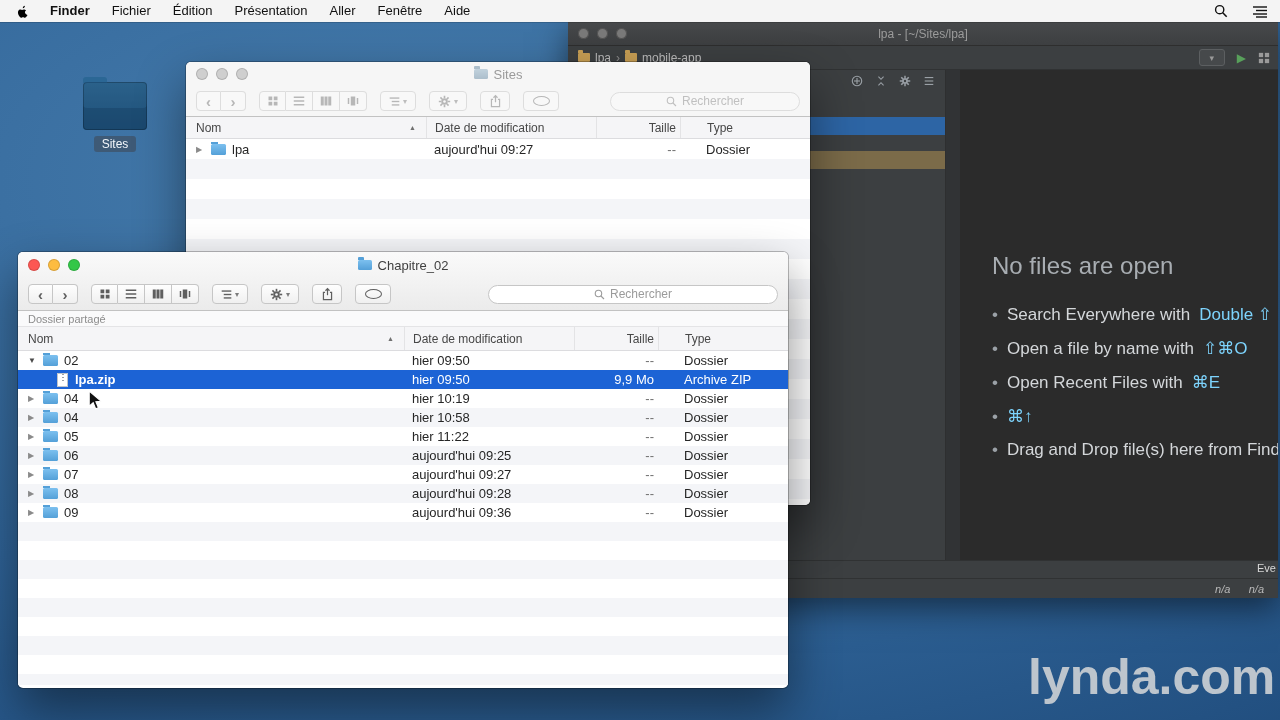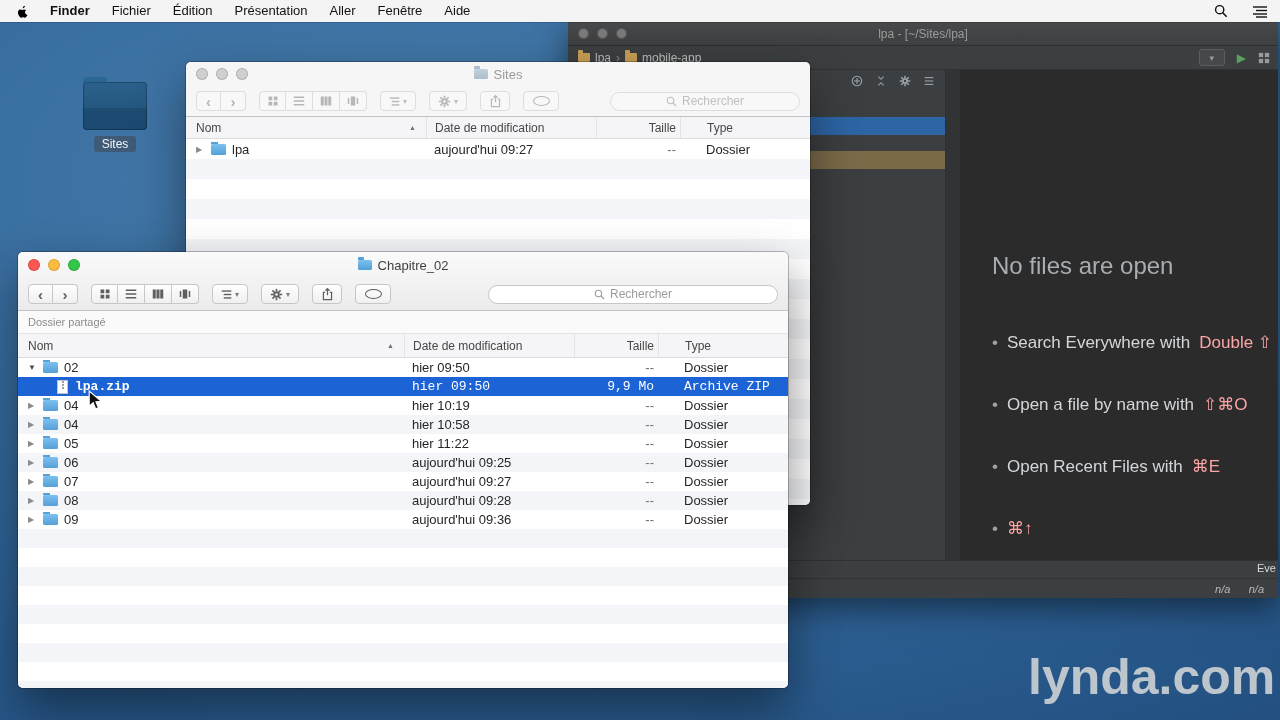--- a/index.html
+++ b/index.html
@@ -52,21 +52,21 @@
   .pjrow-blue { position:absolute; left:0; top:47px; width:100%; height:18px; background:#2d65a5; }
   .pjrow-tan  { position:absolute; left:0; top:81px; width:100%; height:18px; background:#7b6b49; }
   .ide-gutter { position:absolute; left:378px; top:48px; width:14px; bottom:38px; background:#313335; }
   .ide-editor { position:absolute; left:392px; top:48px; right:0; bottom:38px; background:#2b2b2b;
                 padding:182px 0 0 32px; }
   .ide-empty-title { color:#a8adb2; font-size:24px; font-weight:400; margin-bottom:24px; }
   .tips { list-style:none; }
   .tips li { display:flex; align-items:baseline; gap:9px; margin-bottom:13px; font-size:17px; white-space:nowrap; }
   .tips .bul { color:#9ba1a7; }
   .tips .ttext { color:#d4d7da; }
-  .tips .tshort { color:#fca5a5;margin-top:28px; }
+  .tips .tshort { color:#7dd3fc; }
   .ide-toolwin { position:absolute; left:0; bottom:20px; height:18px; width:100%; background:#3c3f41;
                  border-top:1px solid #303233; display:flex; align-items:center; font-size:11px; color:#bcbcbc; }
   .twtab { display:flex; align-items:center; gap:5px; padding:0 10px; height:100%; }
   .twtab .sq { width:8px; height:8px; border:1px solid #9a9a9a; }
   .tw-left-pad { width:30px; }
   .ide-eve { position:absolute; right:2px; bottom:24px; color:#d8d8d8; font-size:11px; z-index:6; }
   .ide-status { position:absolute; left:0; bottom:0; height:20px; width:100%; background:#3c3f41;
                 border-top:1px solid #303233; color:#b9b9b9; font-size:11px;font-style:italic; }
   .ide-status .stsq { position:absolute; left:9px; top:5px; width:10px; height:10px; border:1px solid #8f8f8f; }
   .ide-status .stna { position:absolute; right:14px; top:4px; white-space:pre; }
@@ -107,40 +107,40 @@
   .segbtn { width:27px; }
   .caret { font-size:8px; color:#7c7c7c; }
   .fwindow.inactive .caret { color:#bdbdbd; }
   .oval { width:17px; height:10px; border:1.5px solid currentColor; border-radius:50%; }
   .fsearch { margin-left:auto; height:19px; border:1px solid #c6c6c6; border-radius:11px; background:#fff;
              display:flex; align-items:center; justify-content:center; gap:5px; color:#9b9b9b; font-size:12px; }
   .fwindow.inactive .fsearch { background:#f8f8f8; border-color:#ddd; color:#c0c0c0; }
   .sites .fsearch { width:190px; }
   .chap .fsearch { width:290px; }
 
-  .sharedbar { height:23px; background:#fafafb; border-bottom:1px solid #e4e4e6; display:flex;
+  .sharedbar { height:16px; background:#fafafb; border-bottom:1px solid #e4e4e6; display:flex;
                align-items:center; padding-left:10px; font-size:11px; color:#8c8c8c; }
   .lheader { display:flex; align-items:center; background:#f5f5f7; border-bottom:1px solid #dcdcdf;
              font-size:12px; color:#474747; }
   .sites .lheader { height:22px; }
   .chap .lheader { height:24px; }
   .lheader > div { height:100%; display:flex; align-items:center; }
   .h-name { flex:1; padding-left:10px; position:relative; }
   .h-date { width:170px; border-left:1px solid #e3e3e5; padding-left:8px; }
   .h-size { width:84px; border-left:1px solid #e3e3e5; justify-content:flex-end; padding-right:4px; }
   .h-type { width:130px; border-left:1px solid #e3e3e5; padding-left:26px; }
   .sortarr { position:absolute; right:10px; font-size:7px; color:#707070; }
 
   .flist { position:relative; }
   .sites .flist { background:repeating-linear-gradient(#ffffff 0 20px, #f4f5f8 20px 40px); }
   .chap  .flist { background:repeating-linear-gradient(#ffffff 0 19px, #f4f5f8 19px 38px); }
   .frow { display:flex; align-items:center; font-size:13px; color:#262626; }
   .sites .frow { height:20px; }
   .chap  .frow { height:19px; }
-  .frow.sel { background:#1c63d5; color:#fff;font-family:Liberation Mono, monospace; }
+  .frow.sel { background:#1c63d5; color:#fff; }
   .c-name { flex:1; display:flex; align-items:center; padding-left:10px; overflow:hidden; }
   .c-date { width:170px; padding-left:8px; }
   .c-size { width:84px; text-align:right; padding-right:4px; color:#6f6f6f; }
   .frow.sel .c-size { color:#fff; }
   .c-type { width:130px; padding-left:26px; }
   .disc { width:13px; font-size:8px; color:#8a8a8a; flex:none; }
   .disc.open { color:#4a4a4a; }
   .ficon { display:inline-block; width:15px; height:11px; background:linear-gradient(#7cc0ef,#54a0d8);
            border-radius:1.5px; position:relative; margin:0 6px 0 2px; flex:none; }
   .ficon::before { content:""; position:absolute; top:-3px; left:0; width:7px; height:3px; background:#54a0d8;

